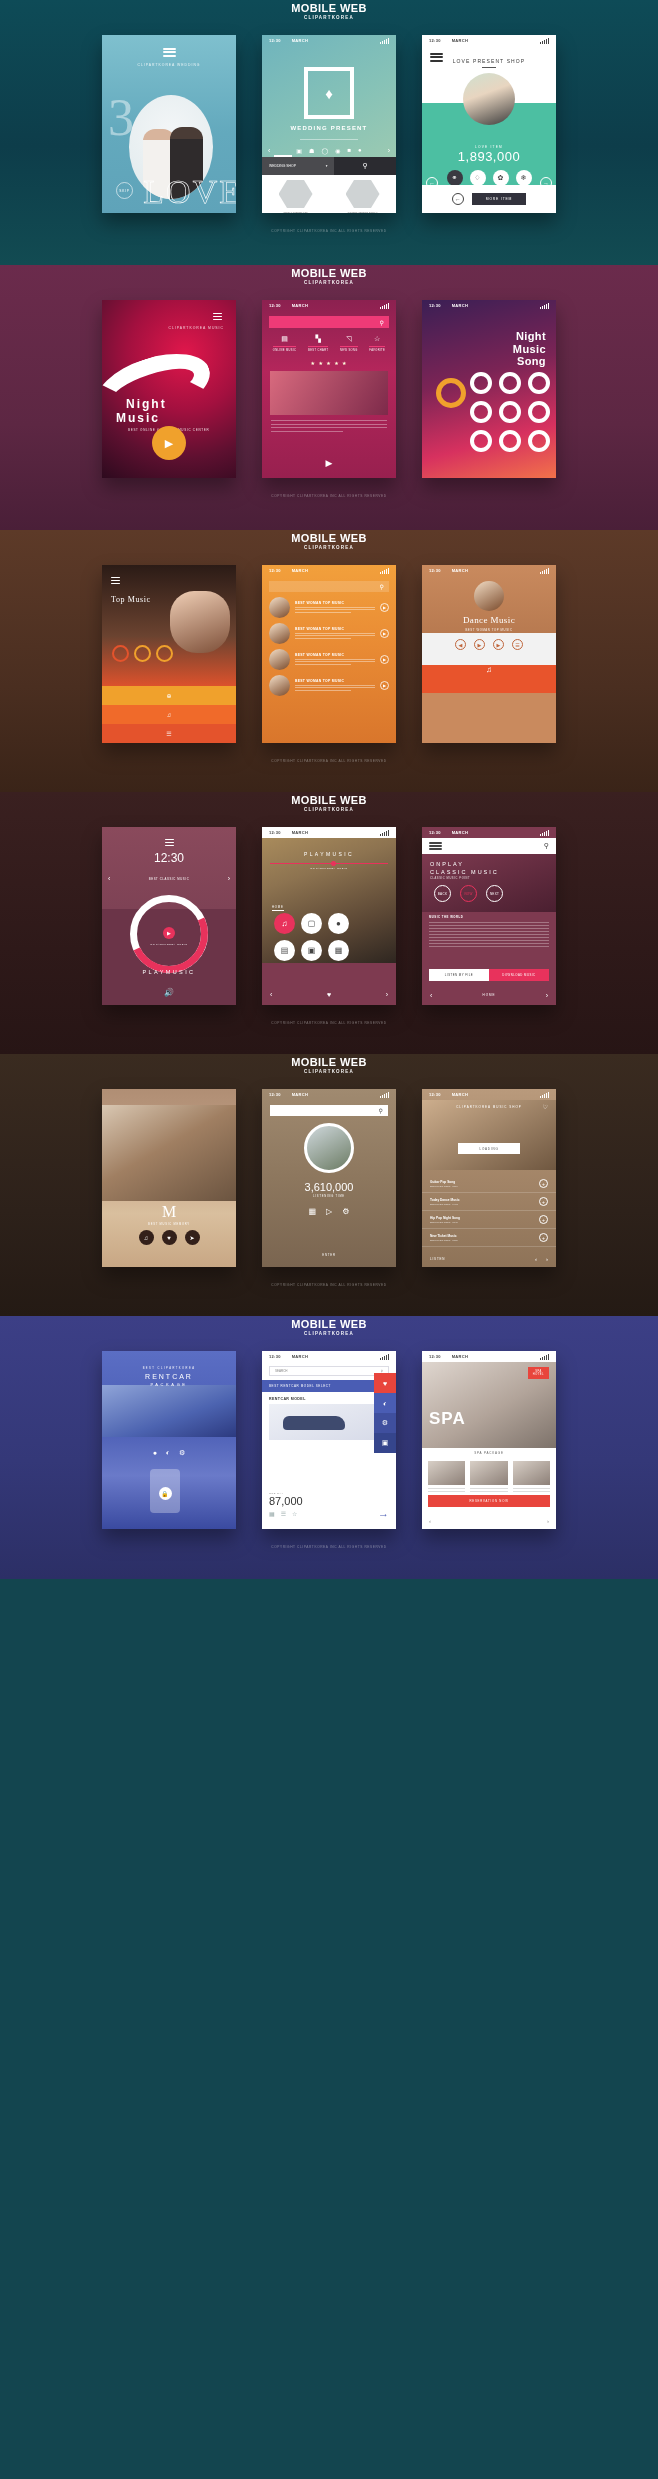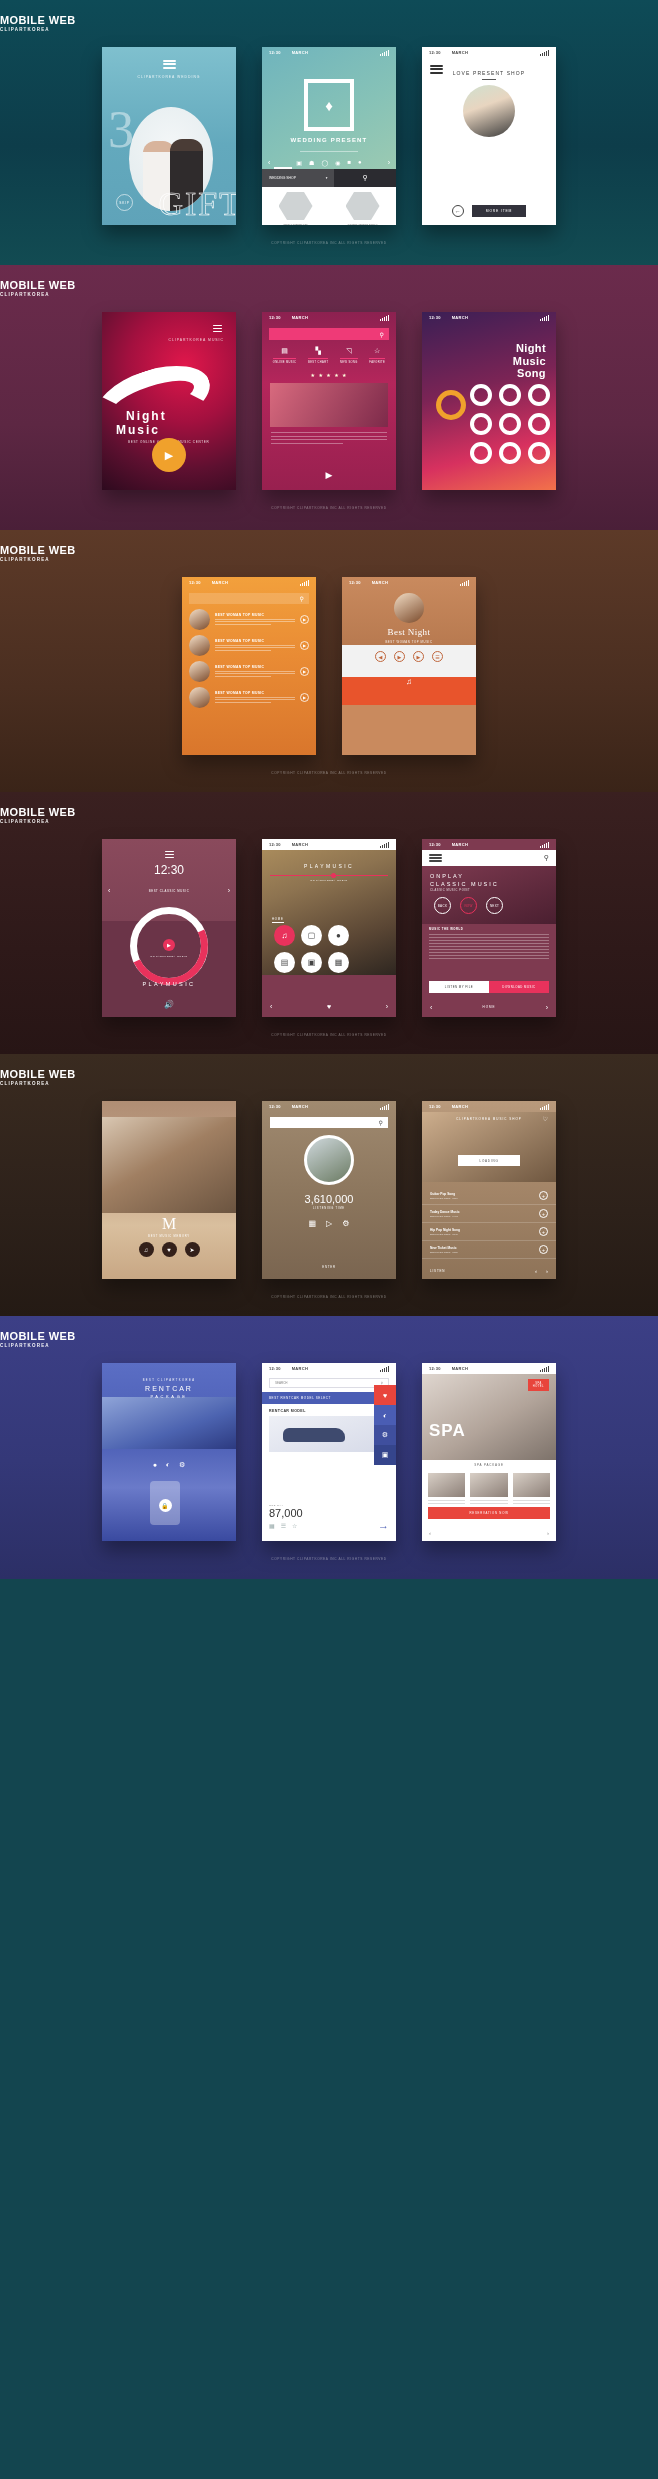--- a/index.html
+++ b/index.html
@@ -5,21 +5,21 @@
   * { box-sizing: border-box; margin:0; padding:0; }
   body {
     width: 658px; height: 2479px; overflow: hidden;
     font-family: "Liberation Sans", sans-serif;
     background: #13454f;
   }
   .page { width:658px; height:2479px; position:relative; }
 
   .section { position:relative; width:658px; overflow:hidden; }
 
-  .sec-head { padding-top:14px; }
+  .sec-head { text-align:center; padding-top:2px; }
   .sec-head .t1 {
     color:#fff; font-weight:bold; font-size:11px; letter-spacing:0.4px;
     line-height:12px;
   }
   .sec-head .t2 {
     color:#fff; font-weight:bold; font-size:4.5px; letter-spacing:1.2px;
     line-height:8px; opacity:.95;
   }
   .sec-foot {
     text-align:center; font-size:3.2px; letter-spacing:.6px;
@@ -345,21 +345,21 @@
               <b></b>
               <b></b>
             </span>
         </div>
         <div class="cap" style="position:absolute;top:28px;width:100%;text-align:center;opacity:.85">CLIPARTKOREA WEDDING</div>
         <div class="bigno">3</div>
         <div class="oval">
           <div class="bride"></div>
           <div class="groom"></div>
         </div>
-        <div class="loveword">GIFT</div>
+        <div class="loveword">LOVE</div>
         <div class="skip">SKIP</div>
       </div>
 
       <div class="phone s1p2">
         <div class="statusbar" style="color:#fff">
           <span class="time">12:30</span>
           <span>MARCH</span>
           <span class="sig">
               <i></i>
               <i></i>
@@ -428,20 +428,41 @@
           <div style="position:absolute;left:8px;top:18px;color:#333">
             <span class="hamb">
                 <b></b>
                 <b></b>
                 <b></b>
               </span>
           </div>
           <div class="shoptitle" style="margin-top:12px">LOVE PRESENT SHOP</div>
           <div class="rule"></div>
         </div>
+        <div class="teal">
+          <div class="lr">
+            <span class="arrowbtn">←</span>
+            <span class="arrowbtn">→</span>
+          </div>
+          <div class="plabel" style="margin-top:42px">LOVE ITEM</div>
+          <div class="price" style="margin-top:0">1,893,000</div>
+          <div class="icgrid">
+            <span class="iconcirc dark">⚭</span>
+            <span class="iconcirc">♢</span>
+            <span class="iconcirc">✿</span>
+            <span class="iconcirc">❄</span>
+          </div>
+          <div class="icgrid" style="margin-top:4px">
+            <span class="iconcirc">♔</span>
+            <span class="iconcirc">⚥</span>
+            <span class="iconcirc">☀</span>
+            <span class="iconcirc">✂</span>
+          </div>
+
+        </div>
         <div class="s1p3 avatar avatar" style="position:absolute;left:41px;top:38px;width:52px;height:52px;border-radius:50%;background:linear-gradient(160deg,#cfe0cf 0%,#e8d5c0 40%,#3a3a3a 100%);z-index:5"></div>
         <div class="bottomwhite">
           <span class="arrowbtn" style="color:#444">←</span>
           <span class="cta">MORE ITEM</span>
         </div>
       </div>
 
     </div>
     <div class="shadowpad"></div>
     <div class="sec-foot">COPYRIGHT CLIPARTKOREA INC ALL RIGHTS RESERVED</div>
@@ -556,20 +577,41 @@
     <div class="sec-foot">COPYRIGHT CLIPARTKOREA INC ALL RIGHTS RESERVED</div>
   </div>
 
   <div class="section" id="sec3">
     <div class="sec-head">
       <div class="t1">MOBILE WEB</div>
       <div class="t2">CLIPARTKOREA</div>
     </div>
     <div class="phones">
 
+      <div class="phone s3p1">
+        <div class="face"></div>
+        <div style="position:absolute;top:12px;left:9px;">
+          <span class="hamb sm">
+              <b></b>
+              <b></b>
+              <b></b>
+            </span>
+        </div>
+        <div class="ttl">Top Music</div>
+        <div class="knobs">
+          <i class="red"></i>
+          <i></i>
+          <i></i>
+        </div>
+        <div class="bars">
+          <div style="background:#f0a12c">⊕</div>
+          <div style="background:#f06a2a">♫</div>
+          <div style="background:#e4532c">☰</div>
+        </div>
+      </div>
 
       <div class="phone s3p2">
         <div class="statusbar" style="color:#fff">
           <span class="time">12:30</span>
           <span>MARCH</span>
           <span class="sig">
               <i></i>
               <i></i>
               <i></i>
               <i></i>
@@ -627,21 +669,21 @@
           <span>MARCH</span>
           <span class="sig">
               <i></i>
               <i></i>
               <i></i>
               <i></i>
               <i></i>
             </span>
         </div>
         <div class="av"></div>
-        <div class="ttl">Best Night</div>
+        <div class="ttl">Dance Music</div>
         <div class="sub">BEST WOMAN TOP MUSIC</div>
         <div class="ctrl">
           <i>◀</i>
           <i>▶</i>
           <i>▶</i>
           <i>☰</i>
         </div>
         <div class="note">♫</div>
       </div>
 

